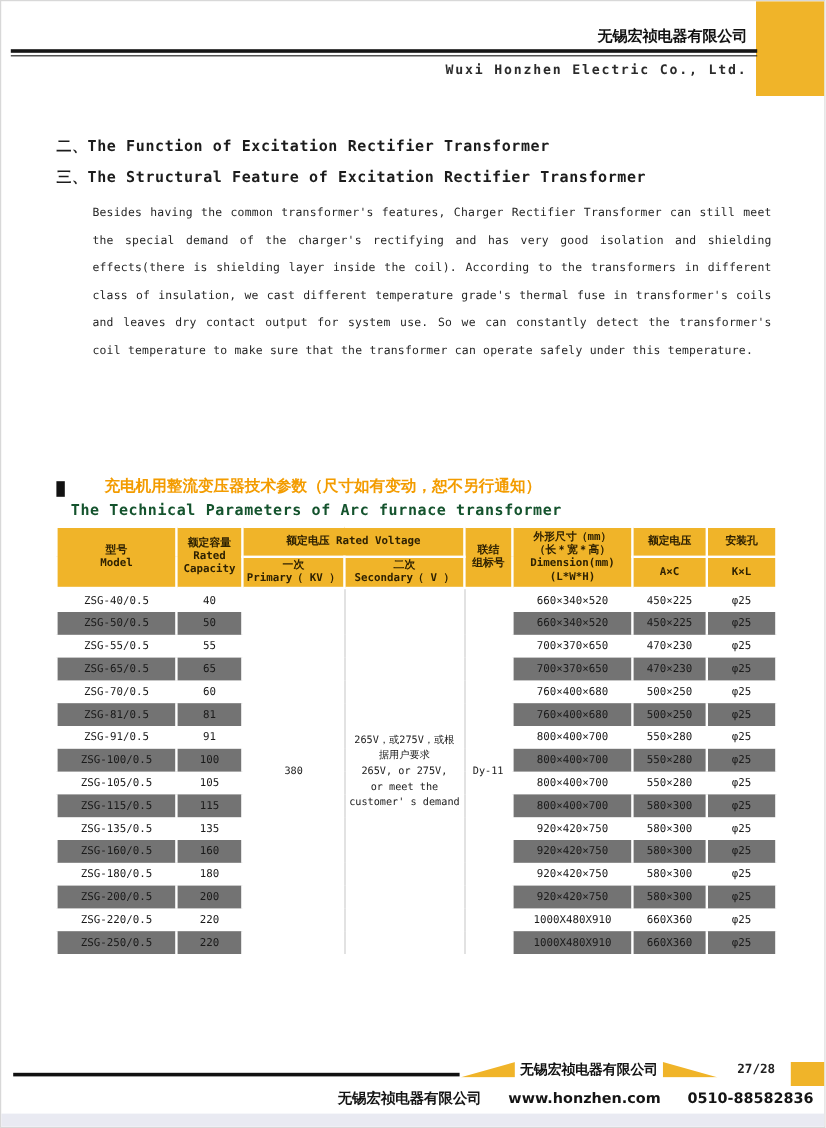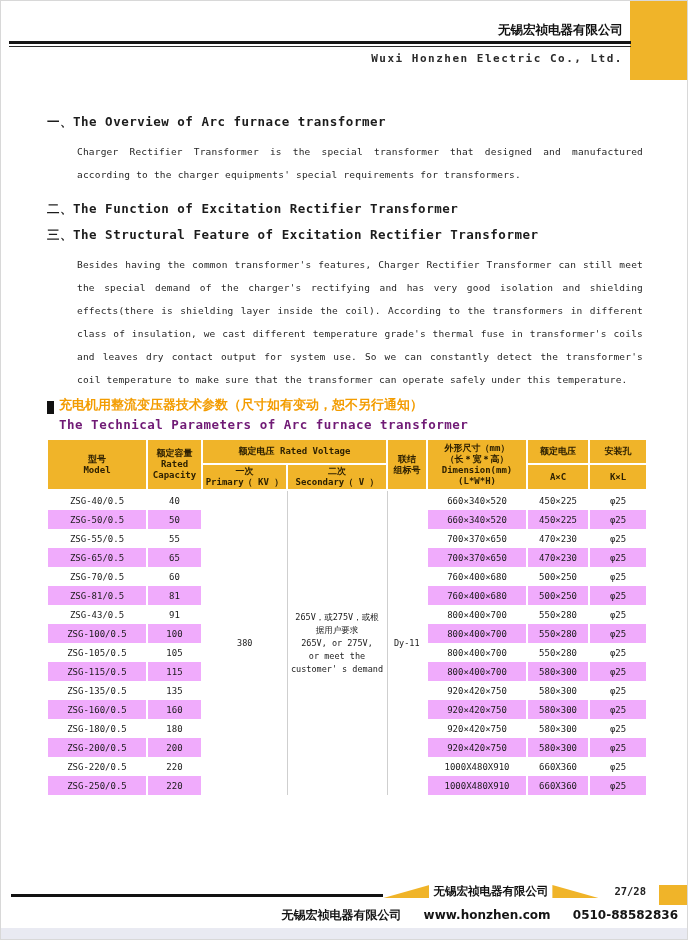--- a/index.html
+++ b/index.html
@@ -18,39 +18,39 @@
   .corner-accent-top{position:absolute;top:0;right:0;width:57px;height:79px;background:#F0B429;}
   .company-cn-top{position:absolute;top:21px;right:64px;font-family:"DejaVu Sans","Liberation Sans",sans-serif;font-weight:bold;font-size:12.5px;color:#111;}
   .head-rule{position:absolute;top:40px;left:8px;width:622px;height:2px;border-top:3px solid #161616;border-bottom:1px solid #2a2a2a;}
   .company-en-top{position:absolute;top:51px;right:64px;font-size:11px;font-weight:bold;letter-spacing:1.5px;color:#2b2b2b;margin-left:16px;}
   
   .sections{position:absolute;top:113px;left:46px;width:596px;}
   .sec-heading{font-size:12.5px;font-weight:bold;color:#1c1c1c;margin:0 0 9px 0;letter-spacing:0.5px;}
   .sec-body{font-size:9.5px;line-height:23px;text-align:justify;color:#262626;margin:0 0 15px 30px;letter-spacing:0.2px;}
   
   .table-title{position:absolute;top:395px;left:46px;}
-  .title-row{display:flex;align-items:flex-end;}
+  .title-row{display:flex;align-items:flex-end;gap:28px;}
   .title-bullet{width:7px;height:13px;background:#111;margin-right:5px;flex:none;}
   .title-cn{font-family:"DejaVu Sans","Liberation Sans",sans-serif;font-weight:bold;font-size:13px;color:#F39C00;}
-  .title-en{font-weight:bold;font-size:12.5px;color:#701a75;margin:3px 0 0 12px;letter-spacing:0.5px;}
+  .title-en{font-weight:bold;font-size:12.5px;color:#14532d;margin:3px 0 0 12px;letter-spacing:0.5px;}
   
   .spec-table{position:absolute;top:437px;left:45px;width:600px;border-collapse:collapse;table-layout:fixed;}
   .spec-table th{
     background:#F0B429;border:2px solid #ffffff;
     font-size:9px;font-weight:bold;color:#2e2102;
     text-align:center;vertical-align:middle;
     white-space:pre-line;line-height:11px;padding:1px 0;
   }
   .spec-table thead tr{height:25px;}
   .spec-table td{
     font-size:9px;text-align:center;vertical-align:middle;
     border-left:2px solid #ffffff;border-right:2px solid #ffffff;
     height:19px;padding:0;color:#1a1a1a;white-space:nowrap;
   }
-  .spec-table tr.alt td.striped{background:#f0abfc;}
+  .spec-table tr.alt td.striped{background:#737373;}
   .spec-table td.merged{
     background:#ffffff;border-left:1px solid #cfcfcf;border-right:1px solid #cfcfcf;
     white-space:pre-line;line-height:13px;font-size:8.5px;
   }
   
   .footer-band{position:absolute;top:881px;left:10px;width:635px;height:16px;display:flex;align-items:flex-end;}
   .footer-line{flex:1;height:0;border-bottom:3px solid #111;margin-bottom:1px;}
   .wedge-up{width:46px;height:13px;background:#F0B429;clip-path:polygon(0 100%,100% 0,100% 100%);flex:none;}
   .wedge-down{width:46px;height:13px;background:#F0B429;clip-path:polygon(0 0,100% 100%,0 100%);flex:none;}
   .footer-company{font-family:"DejaVu Sans","Liberation Sans",sans-serif;font-weight:bold;font-size:11.5px;color:#111;margin:0 4px;line-height:14px;}
@@ -64,24 +64,20 @@
 <body>
 
 <div class="page">
 
   <div class="corner-accent-top"></div>
   <div class="company-cn-top">无锡宏祯电器有限公司</div>
   <div class="head-rule"></div>
   <div class="company-en-top">Wuxi Honzhen Electric Co., Ltd.</div>
 
   <div class="sections">
-    <div>
-      <div class="sec-heading">一、The Overview of Arc furnace transformer</div>
-      <p class="sec-body">Charger Rectifier Transformer is the special transformer that designed and manufactured according to the charger equipments' special requirements for transformers.</p>
-    </div>
     <div>
       <div class="sec-heading">二、The Function of Excitation Rectifier Transformer</div>
     </div>
     <div>
       <div class="sec-heading">三、The Structural Feature of Excitation Rectifier Transformer</div>
       <p class="sec-body">Besides having the common transformer's features, Charger Rectifier Transformer can still meet the special demand of the charger's rectifying and has very good isolation and shielding effects(there is shielding layer inside the coil). According to the transformers in different class of insulation, we cast different temperature grade's thermal fuse in transformer's coils and leaves dry contact output for system use. So we can constantly detect the transformer's coil temperature to make sure that the transformer can operate safely under this temperature.</p>
     </div>
   </div>
 
   <div class="table-title">
@@ -173,21 +169,21 @@
           <td class="striped">φ25</td>
         </tr>
         <tr class="alt">
           <td class="striped">ZSG-81/0.5</td>
           <td class="striped">81</td>
           <td class="striped">760×400×680</td>
           <td class="striped">500×250</td>
           <td class="striped">φ25</td>
         </tr>
         <tr>
-          <td class="striped">ZSG-43/0.5</td>
+          <td class="striped">ZSG-91/0.5</td>
           <td class="striped">91</td>
           <td class="striped">800×400×700</td>
           <td class="striped">550×280</td>
           <td class="striped">φ25</td>
         </tr>
         <tr class="alt">
           <td class="striped">ZSG-100/0.5</td>
           <td class="striped">100</td>
           <td class="striped">800×400×700</td>
           <td class="striped">550×280</td>

